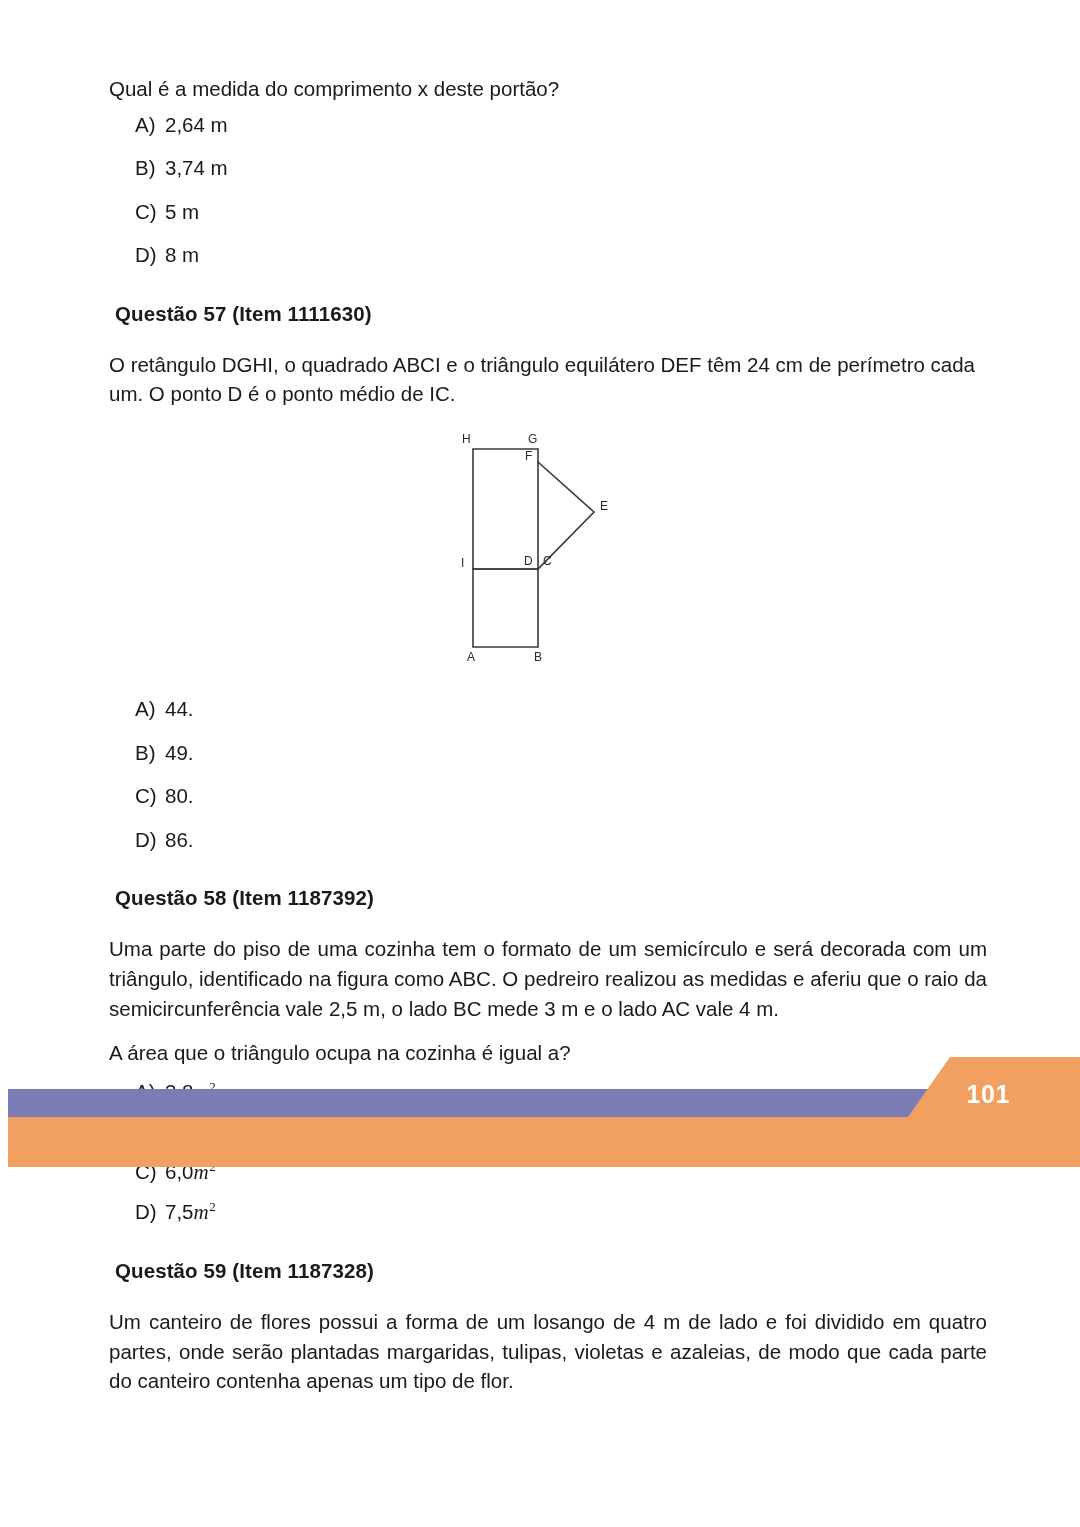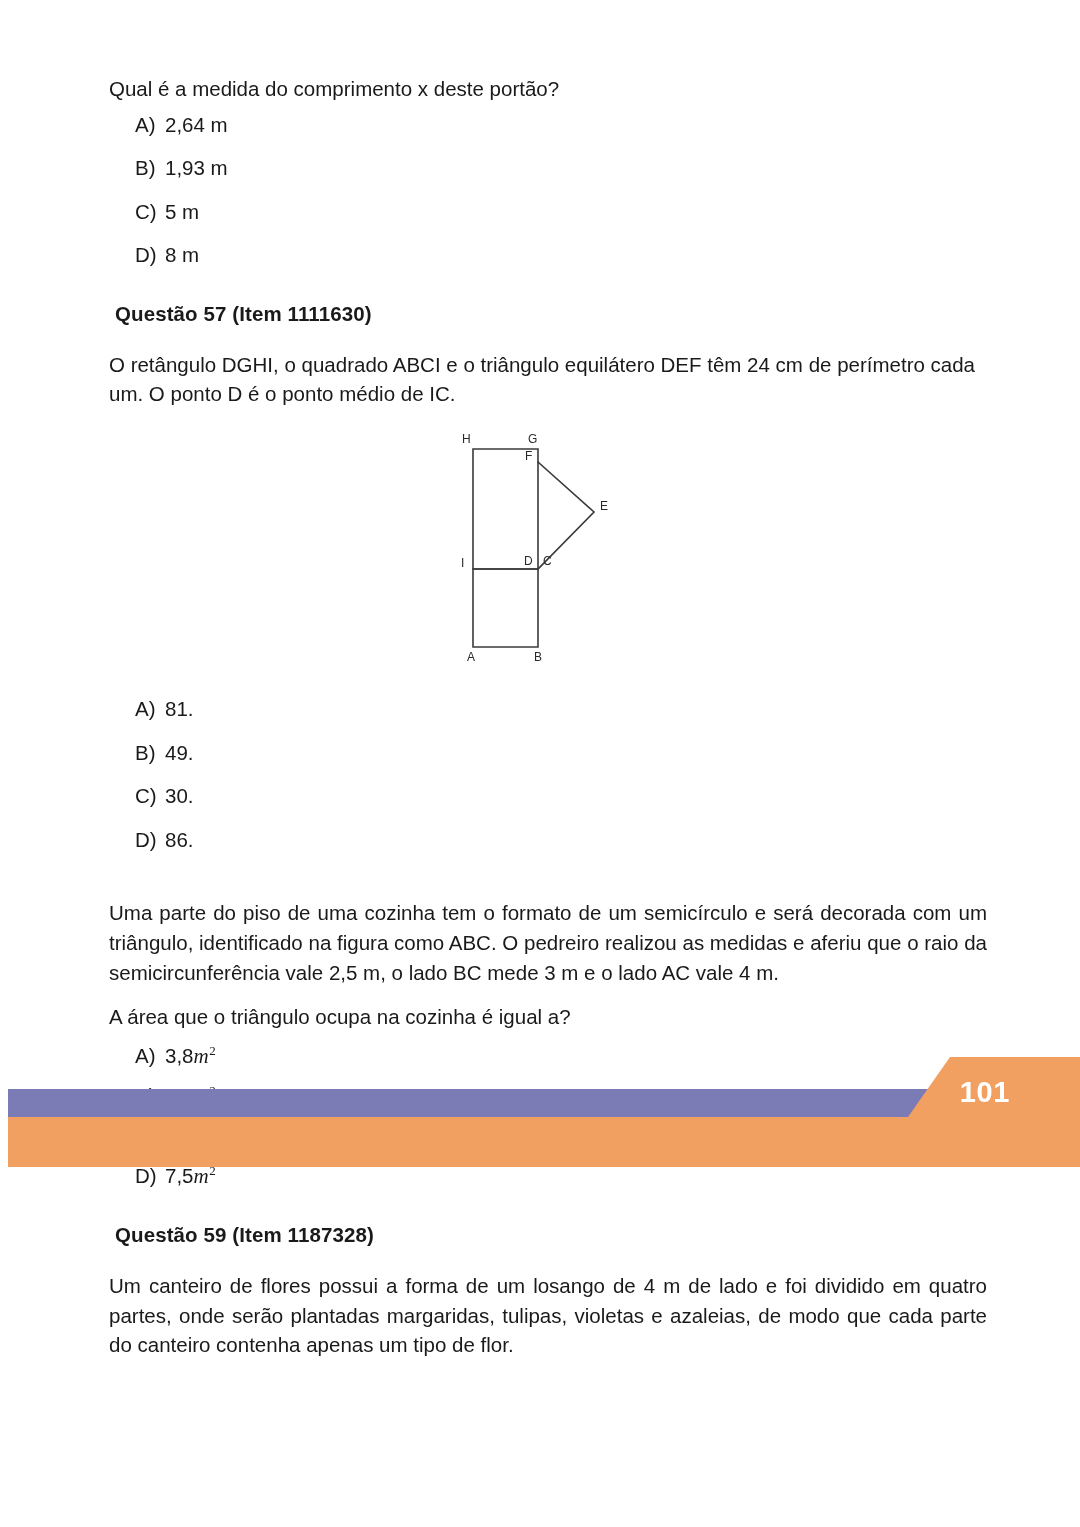--- a/index.html
+++ b/index.html
@@ -123,21 +123,21 @@
     width: 180px;
     height: 60px;
     background: #F2A061;
     clip-path: polygon(42px 0, 180px 0, 180px 60px, 0 60px);
   }
   .page-number {
     position: absolute;
     right: 78px;
     bottom: 58px;
     color: #ffffff;
-    font-size: 29px;
+    font-size: 25px;
     font-weight: bold;
     letter-spacing: 0.6px;
     text-align: center;
   }
 </style>
 </head>
 <body>
 
 <div class="page">
 
@@ -145,21 +145,21 @@
 
     <p class="qtext">Qual é a medida do comprimento x deste portão?</p>
 
     <ul class="options">
       <li class="option" style="margin-top:11px;">
         <span class="opt-letter">A)</span>
         <span class="opt-val">2,64 m</span>
       </li>
       <li class="option" style="margin-top:23px;">
         <span class="opt-letter">B)</span>
-        <span class="opt-val">1,93 m</span>
+        <span class="opt-val">3,74 m</span>
       </li>
       <li class="option" style="margin-top:23px;">
         <span class="opt-letter">C)</span>
         <span class="opt-val">5 m</span>
       </li>
       <li class="option" style="margin-top:23px;">
         <span class="opt-letter">D)</span>
         <span class="opt-val">8 m</span>
       </li>
     </ul>
@@ -195,38 +195,39 @@
         </g>
       </svg>
     </div>
 
     <div style="height:14px;"></div>
 
 
     <ul class="options">
       <li class="option" style="margin-top:13px;">
         <span class="opt-letter">A)</span>
-        <span class="opt-val">81.</span>
+        <span class="opt-val">44.</span>
       </li>
       <li class="option" style="margin-top:23px;">
         <span class="opt-letter">B)</span>
         <span class="opt-val">49.</span>
       </li>
       <li class="option" style="margin-top:23px;">
         <span class="opt-letter">C)</span>
-        <span class="opt-val">30.</span>
+        <span class="opt-val">80.</span>
       </li>
       <li class="option" style="margin-top:23px;">
         <span class="opt-letter">D)</span>
         <span class="opt-val">86.</span>
       </li>
     </ul>
 
     <div class="spacer-lg"></div>
 
+    <h2 class="qhead">Questão 58 (Item 1187392)</h2>
     <div style="height:18px;"></div>
     <p class="qtext justify">Uma parte do piso de uma cozinha tem o formato de um semicírculo e será decorada com um triângulo, identificado na figura como ABC. O pedreiro realizou as medidas e aferiu que o raio da semicircunferência vale 2,5 m, o lado BC mede 3 m e o lado AC vale 4 m.</p>
     <div style="height:11px;"></div>
     <p class="qtext">A área que o triângulo ocupa na cozinha é igual a?</p>
 
     <ul class="options">
       <li class="option" style="margin-top:14px;">
         <span class="opt-letter">A)</span>
         <span class="opt-val">3,8</span>
         <span class="mathunit"><span>m</span><sup>2</sup></span>

